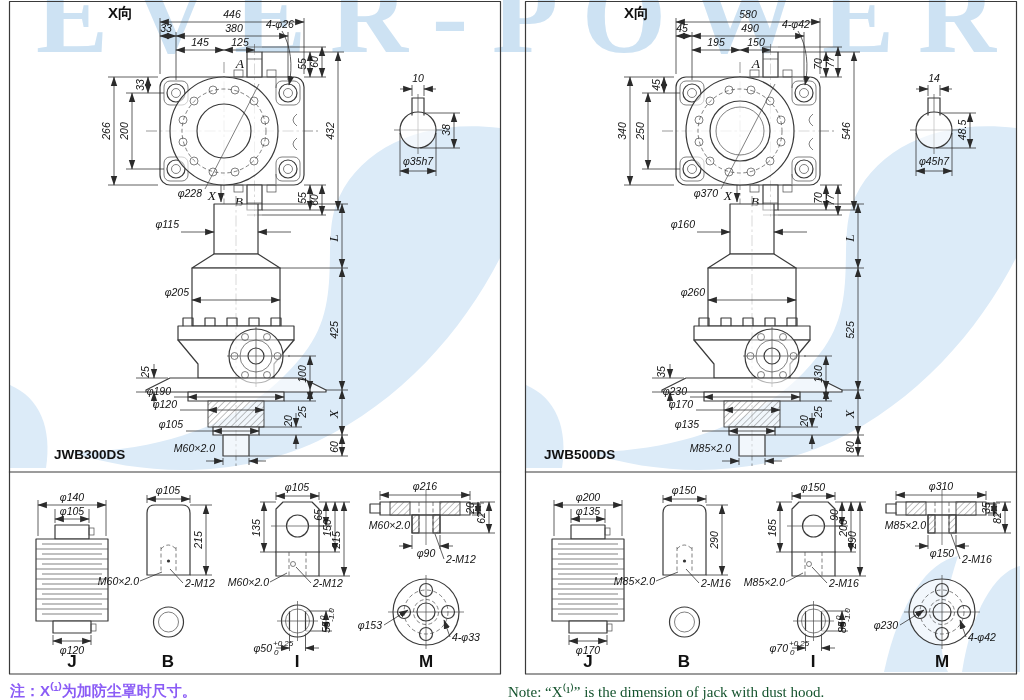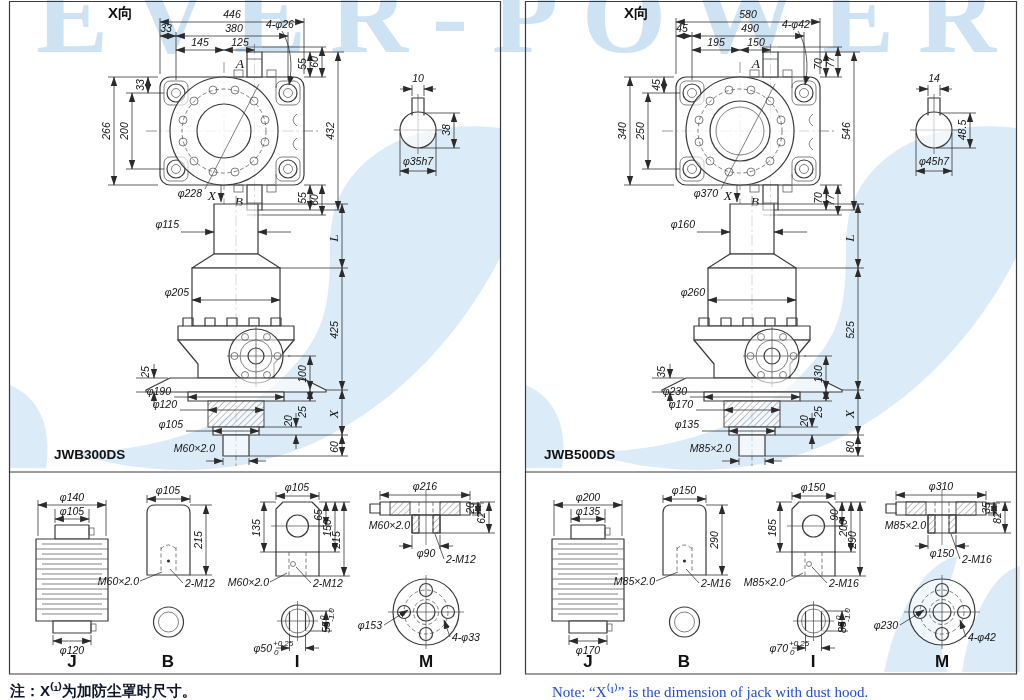--- a/index.html
+++ b/index.html
@@ -3,22 +3,22 @@
 <meta charset="utf-8">
 <style>
   html,body{margin:0;padding:0}
   body{width:1024px;height:700px;background:#ffffff;position:relative;overflow:hidden;
        font-family:"Liberation Sans",sans-serif}
   .bg{position:absolute;left:0;top:0;z-index:0}
   .wm{position:absolute;top:-46px;left:36px;z-index:0;white-space:nowrap;
       font:bold 108px "Liberation Serif",serif;color:#cde2f3;letter-spacing:24px}
   svg.panel{position:absolute;top:0;z-index:1}
   #p0{left:8px} #p1{left:524px}
-  .note-cn{position:absolute;left:10px;top:680px;z-index:1;font:bold 15px "Liberation Sans",sans-serif;color:#0f172a}
-  .note-en{position:absolute;left:552px;top:681px;z-index:1;font:15px "Liberation Serif",serif;color:#1d4ed8}
+  .note-cn{position:absolute;left:10px;top:680px;z-index:1;font:bold 15px "Liberation Sans",sans-serif;color:#8b5cf6}
+  .note-en{position:absolute;left:508px;top:681px;z-index:1;font:15px "Liberation Serif",serif;color:#14532d}
   
   .s{stroke:#3a3a3a;stroke-width:1.2;fill:none;stroke-linejoin:round;stroke-linecap:square}
   .f{fill:rgba(255,255,255,0.62)}
   .t{stroke:#4a4a4a;stroke-width:0.7;fill:none}
   .dsh{stroke-dasharray:4 2.5}
   .cl{stroke:#555;stroke-width:0.6;fill:none;stroke-dasharray:11 3 2.5 3}
   .dm{stroke:#2b2b2b;stroke-width:0.75;fill:none}
   .h{fill:url(#hat);stroke:#3a3a3a;stroke-width:0.9}
   text{fill:#111}
   .d{font:italic 10.5px "Liberation Sans",sans-serif}

